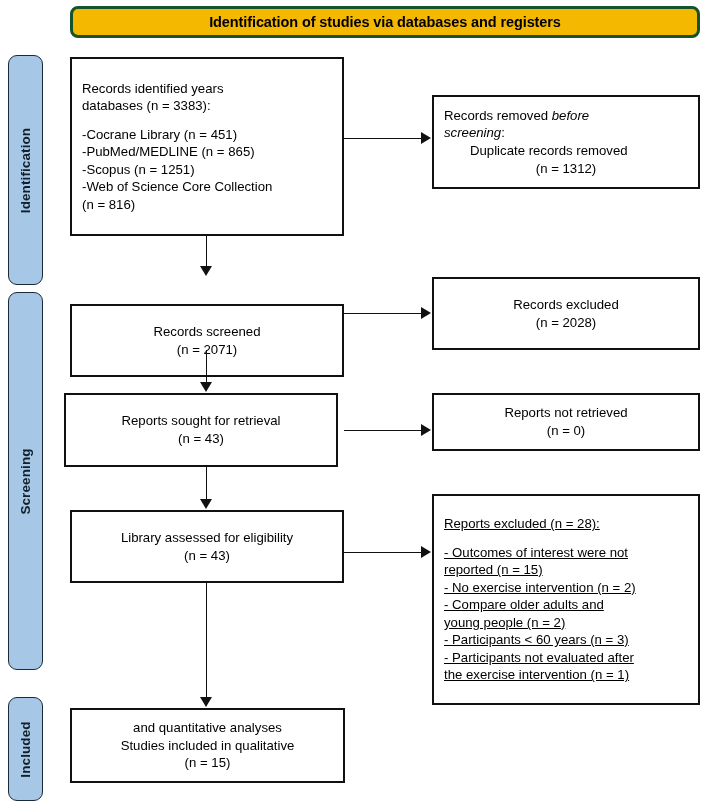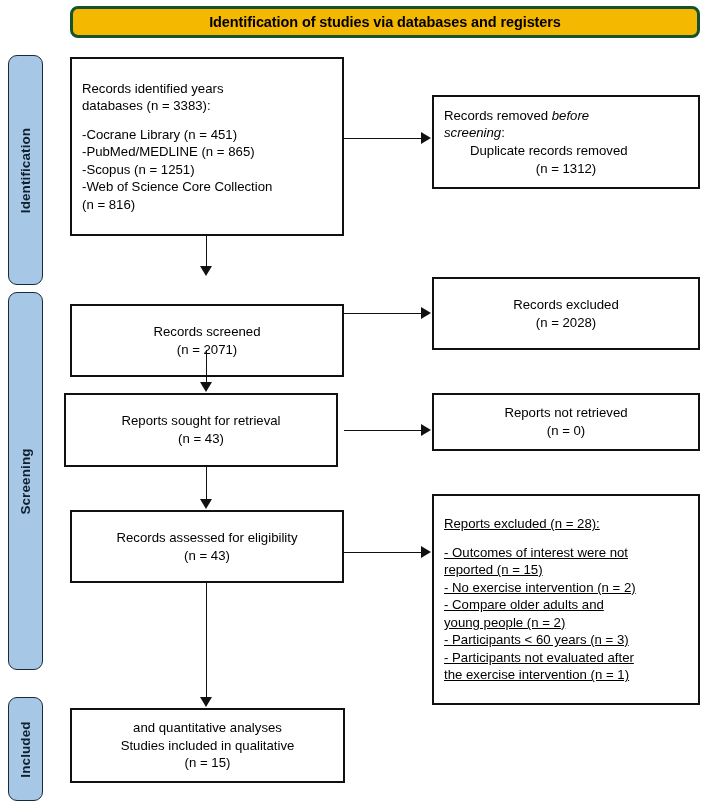--- a/index.html
+++ b/index.html
@@ -210,21 +210,21 @@
 
   <div class="box" id="box-not-retrieved">
     <div class="box-inner center">
       <div>Reports not retrieved</div>
       <div>(n = 0)</div>
     </div>
   </div>
 
   <div class="box" id="box-assessed">
     <div class="box-inner center">
-      <div>Records assessed for eligibility</div>
+      <div>Library assessed for eligibility</div>
       <div>(n = 43)</div>
     </div>
   </div>
 
   <div class="box" id="box-reports-excluded">
     <div class="box-inner left">
       <div>Reports excluded (n = 28):</div>
       <div class="gap"></div>
       <div>- Outcomes of interest were not</div>
       <div>reported (n = 15)</div>

